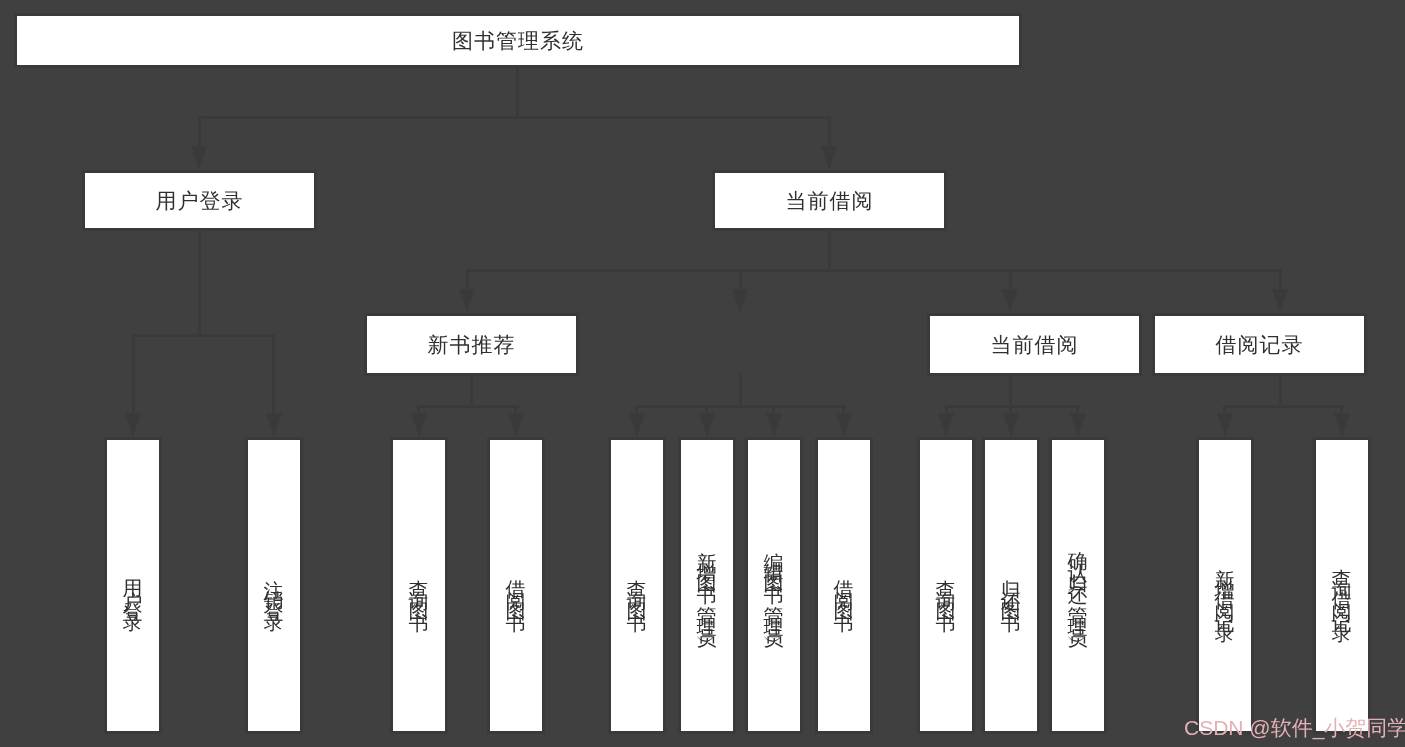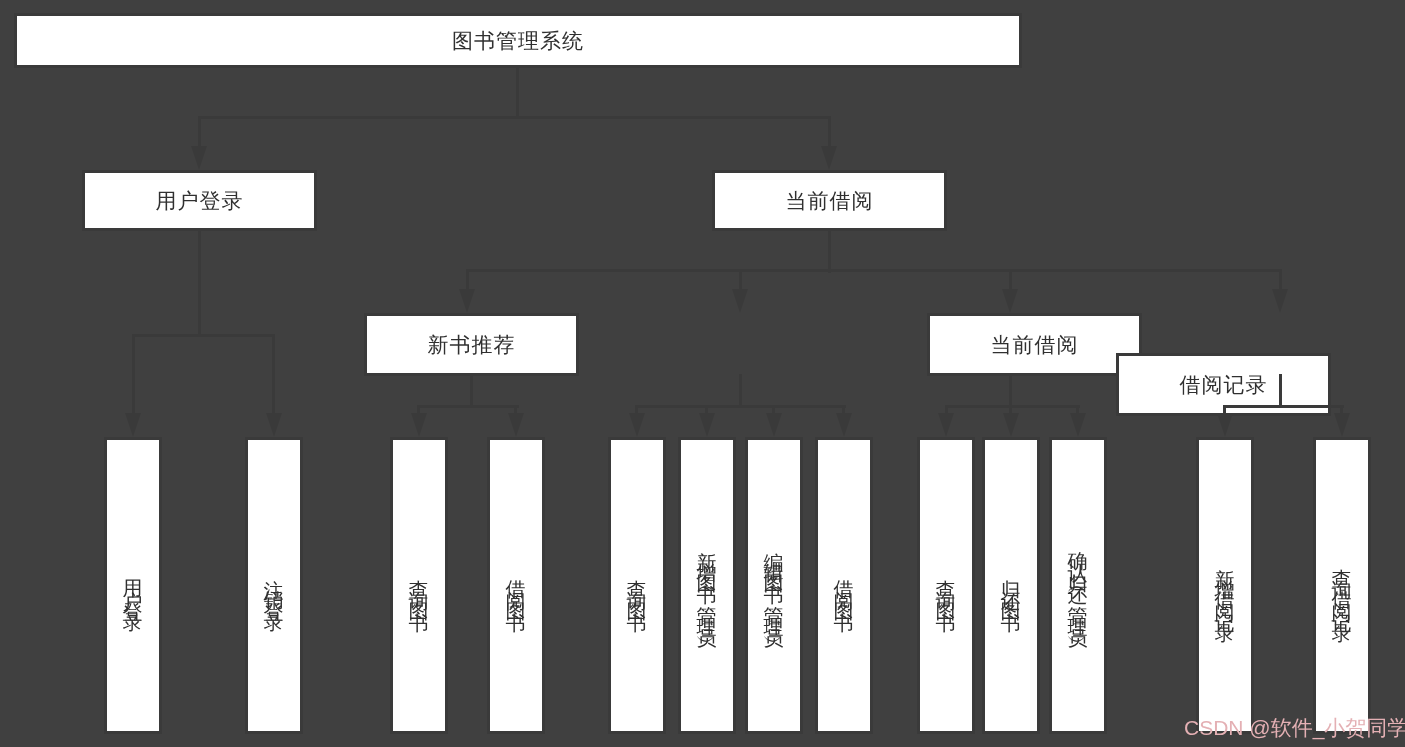--- a/index.html
+++ b/index.html
@@ -49,21 +49,21 @@
   <div class="box lv2b">
     <span class="hlabel">当前借阅</span>
   </div>
 
   <div class="box lv3" style="left:364px;">
     <span class="hlabel">新书推荐</span>
   </div>
   <div class="box lv3" style="left:903px;margin-left:24px;">
     <span class="hlabel">当前借阅</span>
   </div>
-  <div class="box lv3" style="left:1116px;margin-top:40px;">
+  <div class="box lv3" style="left:1152px;">
     <span class="hlabel">借阅记录</span>
   </div>
 
   <div class="box leaf" style="left:104px;">
     <span class="vlabel">用户登录</span>
   </div>
   <div class="box leaf" style="left:245px;">
     <span class="vlabel">注销登录</span>
   </div>
 

